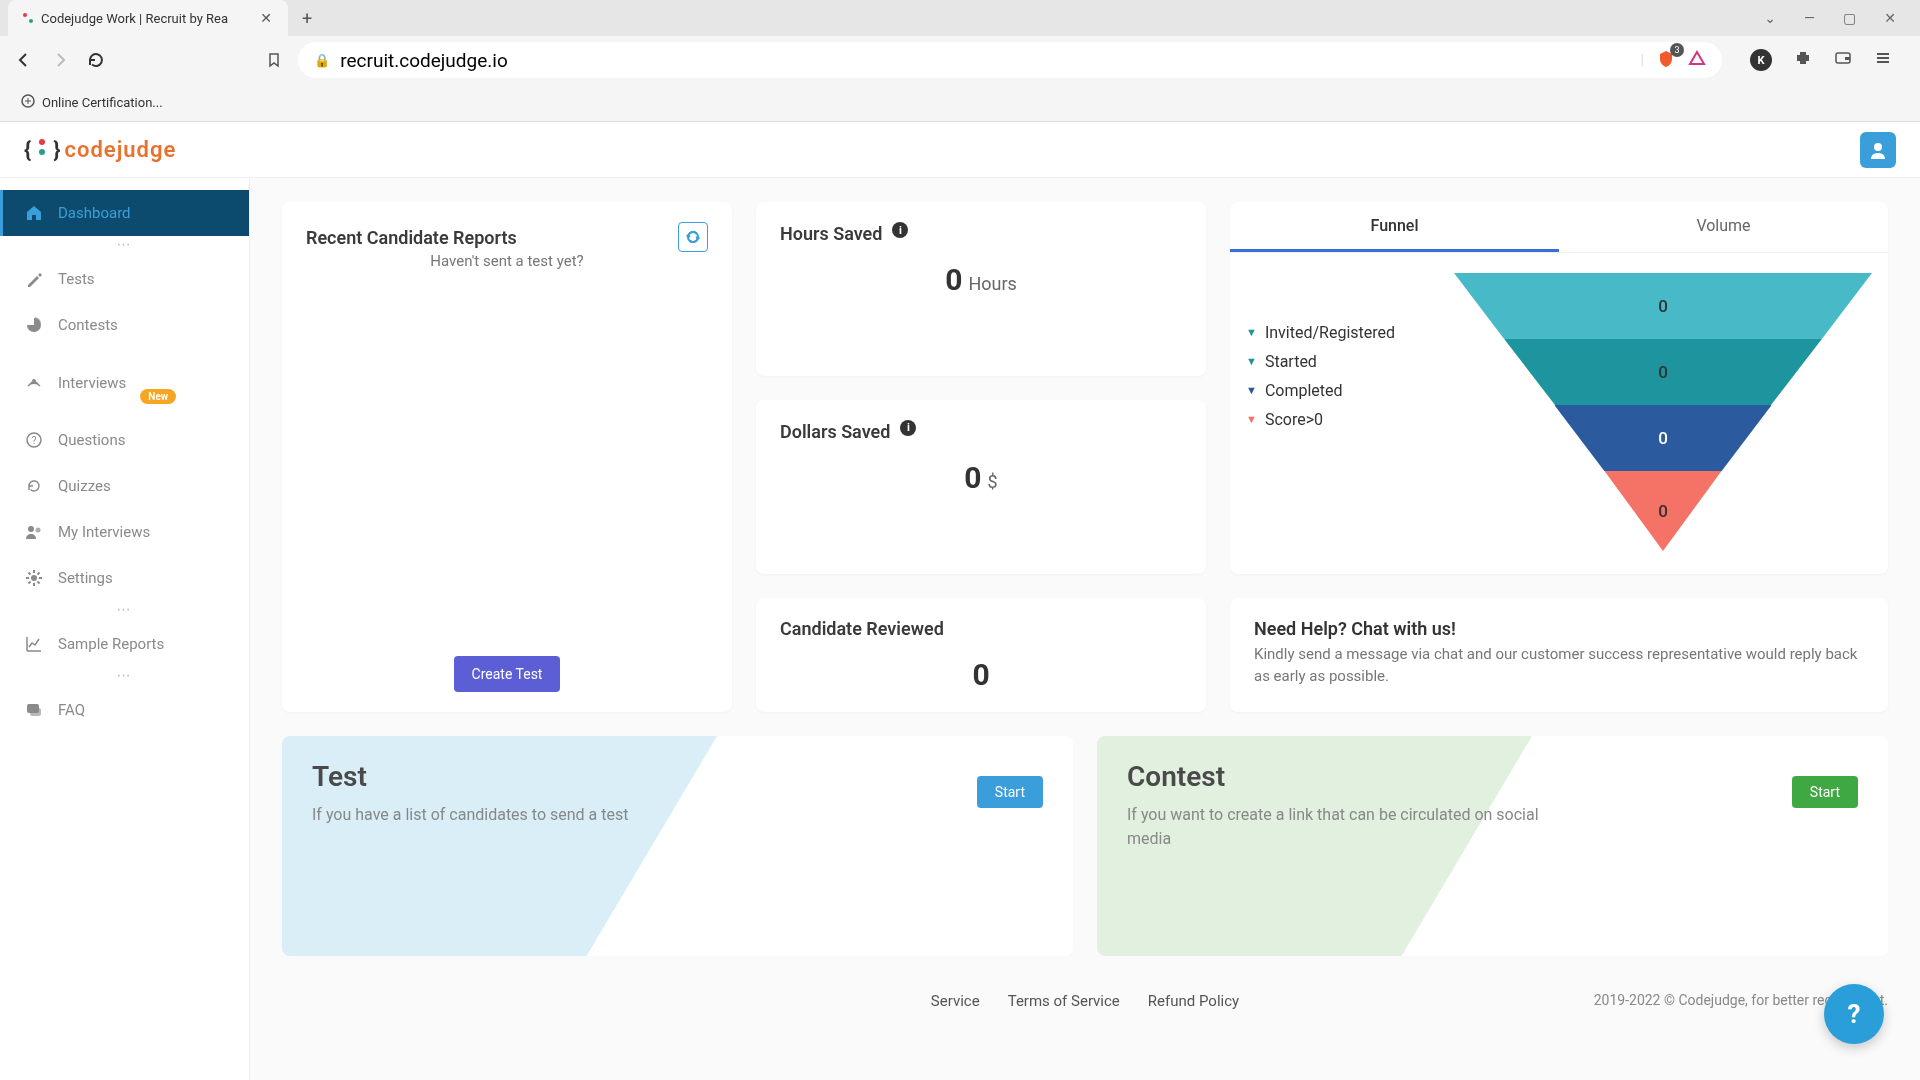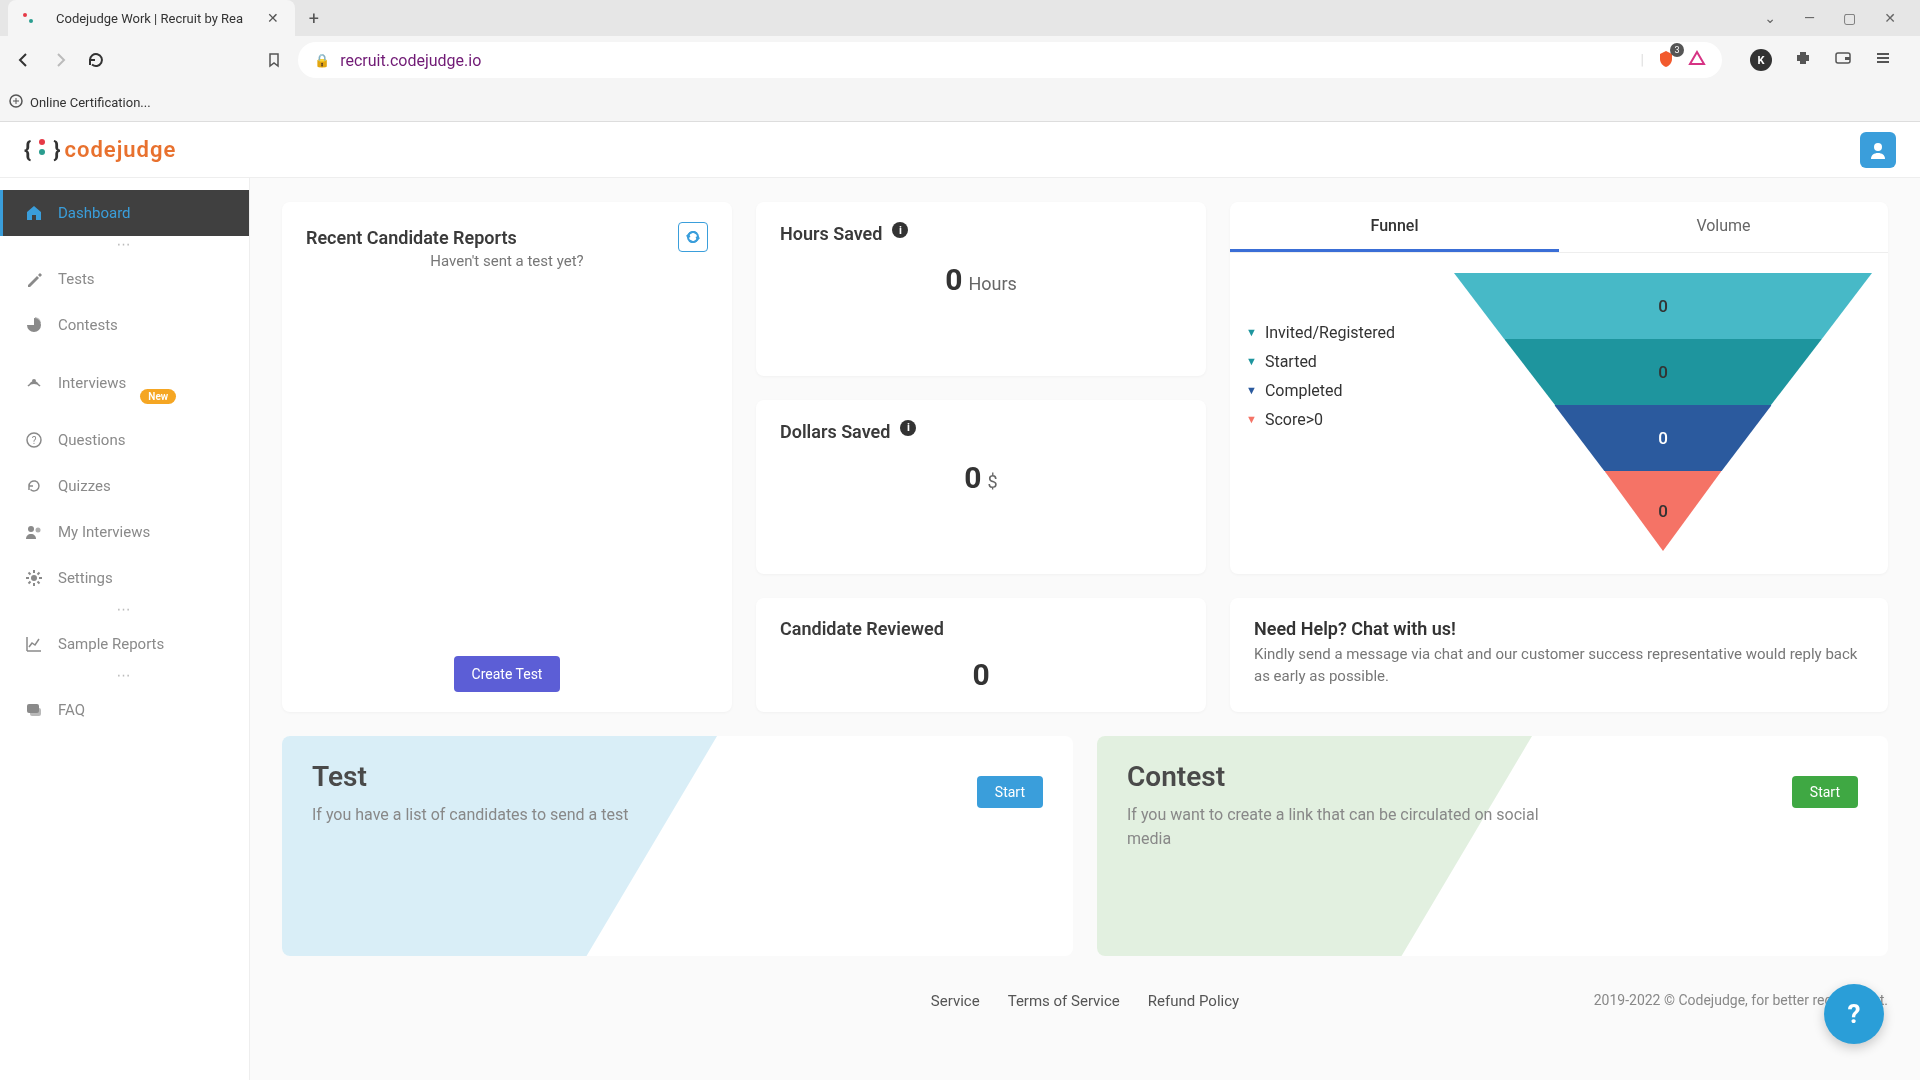--- a/index.html
+++ b/index.html
@@ -1,58 +1,58 @@
 <!DOCTYPE html>
 <html><head>
 <meta charset="utf-8">
 <style>
 * { margin: 0; padding: 0; box-sizing: border-box; font-family: -apple-system, BlinkMacSystemFont, "Segoe UI", Roboto, Arial, sans-serif; }
 body { background: #f5f5f5; width: 1920px; height: 1080px; overflow: hidden; }
 
 
 .browser-chrome { background: #e6e6e6; }
 .tab-bar { display: flex; align-items: center; height: 36px; padding: 0 8px; }
-.tab { display: flex; align-items: center; background: #f5f5f5; border-radius: 8px 8px 0 0; padding: 6px 12px; height: 36px; min-width: 280px; gap: 20px; }
+.tab { display: flex; align-items: center; background: #f5f5f5; border-radius: 8px 8px 0 0; padding: 6px 12px; height: 36px; min-width: 280px; gap: 5px; }
 .tab-favicon { width: 16px; height: 16px; display: inline-flex; align-items: center; justify-content: center; }
 .tab-title { font-size: 13px; color: #333; flex: 1; white-space: nowrap; overflow: hidden; text-overflow: ellipsis; }
 .tab-close { font-size: 14px; color: #555; cursor: pointer; padding: 0 4px; }
 .new-tab { font-size: 18px; color: #555; padding: 0 14px; cursor: pointer; }
 .window-controls { margin-left: auto; display: flex; gap: 28px; padding: 0 16px; color: #666; }
 .win-btn { cursor: pointer; font-size: 14px; }
 
 .nav-bar { display: flex; align-items: center; height: 48px; padding: 0 12px; background: #f5f5f5; gap: 12px; }
 .nav-btn { width: 24px; height: 24px; display: inline-flex; align-items: center; justify-content: center; color: #333; cursor: pointer; }
 .nav-btn.disabled { color: #bbb; }
 .url-bar { flex: 1; display: flex; align-items: center; background: #fff; border-radius: 20px; height: 36px; padding: 0 16px; gap: 10px; }
 .lock-icon { color: #666; font-size: 13px; }
-.url-text { color: #701a75; font-size: 16px; flex: 1; }
+.url-text { color: #000000; font-size: 19px; flex: 1; }
 .url-right { display: flex; align-items: center; gap: 12px; color: #999; font-size: 14px; }
 .shield { position: relative; color: #f25a2d; }
 .shield-badge { position: absolute; top: -6px; right: -8px; background: #555; color: #fff; border-radius: 50%; width: 14px; height: 14px; font-size: 9px; display: flex; align-items: center; justify-content: center; }
 .brave-tri { color: #d63384; }
 .post-url-icons { display: flex; align-items: center; gap: 22px; padding: 0 16px; }
 .avatar-k { width: 22px; height: 22px; border-radius: 50%; background: #333; color: #fff; display: flex; align-items: center; justify-content: center; font-size: 11px; font-weight: bold; }
 
-.bookmark-bar { display: flex; align-items: center; height: 38px; padding: 0 8px; gap: 8px; background: #f5f5f5; border-bottom: 1px solid #ddd; }
+.bookmark-bar { display: flex; align-items: center; height: 38px; padding: 0 20px; gap: 8px; background: #f5f5f5; border-bottom: 1px solid #ddd; }
 .bm-item { display: flex; align-items: center; gap: 6px; font-size: 13px; color: #333; cursor: pointer; }
 
 
 .app { display: flex; flex-direction: column; height: calc(1080px - 122px); background: #fff; }
 .app-header { display: flex; align-items: center; justify-content: space-between; height: 56px; padding: 0 24px; border-bottom: 1px solid #eee; }
 .logo { display: flex; align-items: center; gap: 4px; font-family: "Courier New", monospace; font-size: 22px; }
 .logo-brace { color: #333; font-weight: bold; }
 .logo-text { color: #e8712e; font-weight: 600; letter-spacing: 1px; }
 .user-btn { width: 36px; height: 36px; background: #3a9edb; border-radius: 6px; display: flex; align-items: center; justify-content: center; color: #fff; cursor: pointer; }
 
 .app-body { display: flex; flex: 1; overflow: hidden; }
 
 
 .sidebar { width: 250px; background: #fff; border-right: 1px solid #eee; padding-top: 12px; }
 .side-item { display: flex; align-items: center; gap: 14px; padding: 13px 24px; color: #8a8a8a; cursor: pointer; font-size: 15px; position: relative; }
-.side-item.active { background: #404040; color: #3a9edb; border-left: 3px solid #3a9edb; padding-left: 21px; }
+.side-item.active { background: #0c4a6e; color: #3a9edb; border-left: 3px solid #3a9edb; padding-left: 21px; }
 .side-icon { width: 20px; height: 20px; display: inline-flex; align-items: center; justify-content: center; }
 .side-dots { text-align: center; color: #bbb; font-size: 14px; letter-spacing: 2px; padding: 0 0 4px 0; }
 .badge-new { background: #f5a623; color: #fff; font-size: 10px; padding: 2px 8px; border-radius: 10px; font-weight: 600; margin-top: 28px; }
 
 
 .main { flex: 1; padding: 24px 32px 0 32px; background: #fafafa; overflow-y: auto; position: relative; }
 .grid { display: grid; grid-template-columns: 450px 450px 1fr; gap: 24px; }
 .card { background: #fff; border-radius: 8px; padding: 20px 24px; box-shadow: 0 1px 3px rgba(0,0,0,0.04); }
 .card-title { font-size: 18px; font-weight: 600; color: #3a3a3a; }
 .card-title-row { display: flex; align-items: center; justify-content: space-between; }

